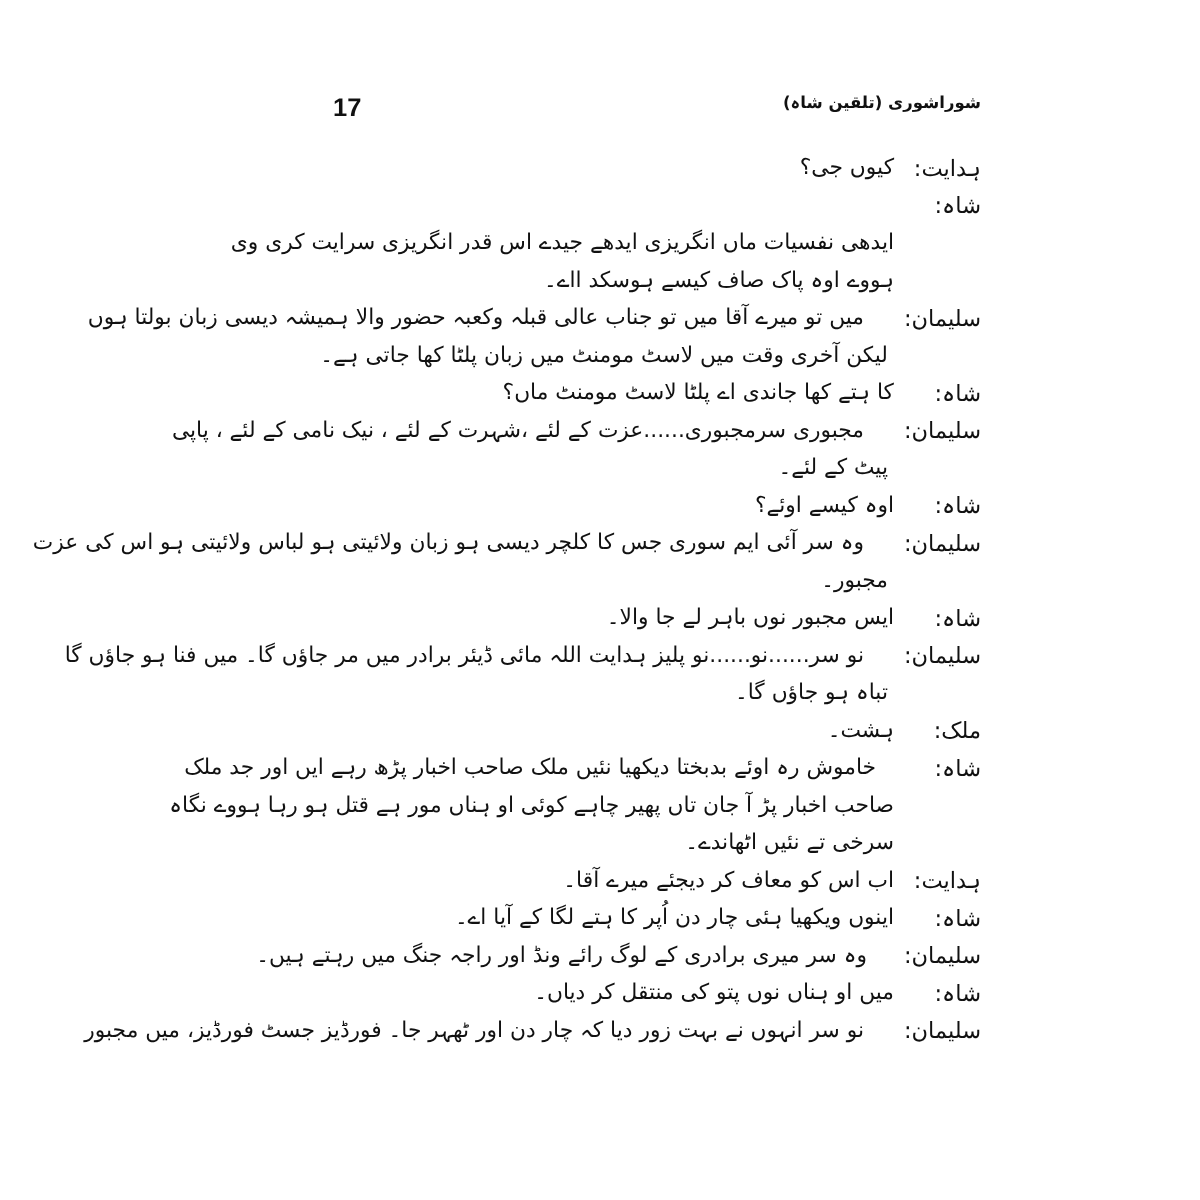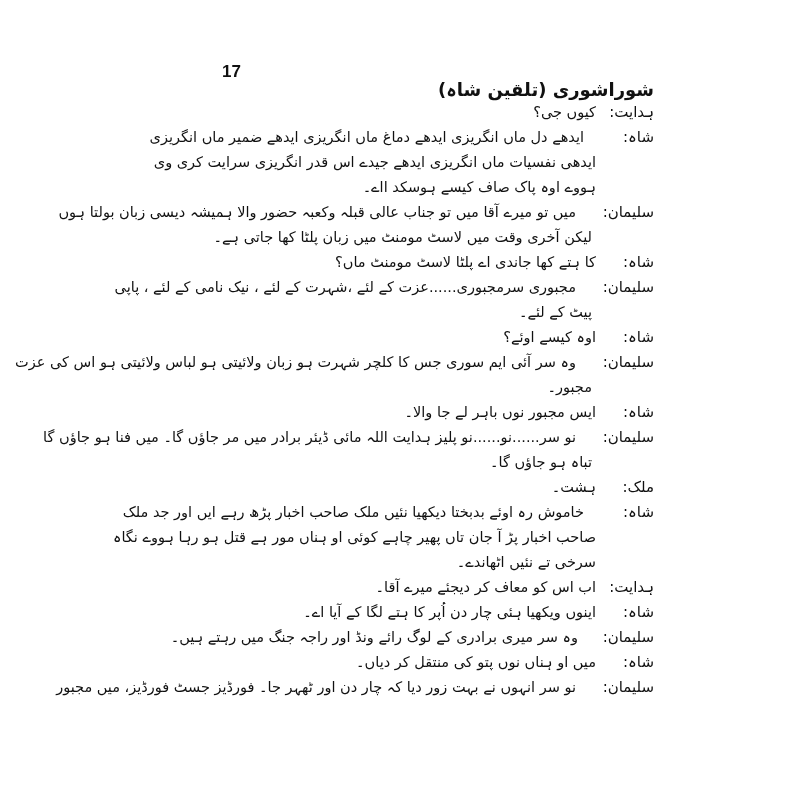--- a/index.html
+++ b/index.html
@@ -2,21 +2,21 @@
 <html><head>
   <meta charset="utf-8">
   <style>
     html, body { margin: 0; padding: 0; background: #ffffff; }
     body { width: 800px; height: 800px; overflow: hidden; position: relative;
            font-family: "DejaVu Sans", sans-serif; color: #111; }
     .page { position: absolute; left: 0; top: 0; width: 800px; height: 800px; background: #fff; }
     .header { position: absolute; top: 62px; left: 222px; width: 432px; height: 24px; }
     .page-number { position: absolute; left: 0; top: 0; font-size: 17px; font-weight: bold;
                    font-family: "Liberation Sans", sans-serif; direction: ltr; }
-    .running-title { position: absolute; right: 0; top: 17px; font-size: 18px; font-weight: bold;
+    .running-title { position: absolute; right: 0; top: 0; font-size: 11px; font-weight: bold;
                      direction: rtl; }
     .body { position: absolute; top: 100px; left: 222px; width: 432px; direction: rtl; }
     .line { position: relative; height: 25px; line-height: 25px; font-size: 14.5px;
             white-space: nowrap; text-align: justify; }
     .speaker { position: absolute; right: 0; top: 0; font-weight: normal; font-size: 15px; }
     .speech { position: absolute; top: 0; left: 0; }
     .speech.short { right: 58px; left: auto; }
     .speech.long { right: 70px; left: 0; text-align-last: justify; text-align: justify; }
     .speech.sul { right: 78px; left: 0; text-align-last: justify; text-align: justify; }
     .cont { position: absolute; top: 0; right: 58px; left: 0; text-align: justify; text-align-last: justify; }
@@ -34,21 +34,20 @@
 
   <div class="body">
 
     <div class="line">
       <span class="speaker">ہدایت:</span>
       <span class="speech short">کیوں جی؟</span>
     </div>
 
     <div class="line">
       <span class="speaker">شاہ:</span>
-      <span class="speech long">ایدھے دل ماں انگریزی ایدھے دماغ ماں انگریزی ایدھے ضمیر ماں انگریزی</span>
     </div>
     <div class="line">
       <span class="cont">ایدھی نفسیات ماں انگریزی ایدھے جیدے اس قدر انگریزی سرایت کری وی</span>
     </div>
     <div class="line">
       <span class="cont end">ہووے اوہ پاک صاف کیسے ہوسکد ااے۔</span>
     </div>
 
     <div class="line">
       <span class="speaker">سلیمان:</span>
@@ -71,21 +70,21 @@
       <span class="cont sul end">پیٹ کے لئے۔</span>
     </div>
 
     <div class="line">
       <span class="speaker">شاہ:</span>
       <span class="speech short">اوہ کیسے اوئے؟</span>
     </div>
 
     <div class="line">
       <span class="speaker">سلیمان:</span>
-      <span class="speech sul">وہ سر آئی ایم سوری جس کا کلچر شہرت ہو زبان ولائیتی ہو لباس ولائیتی ہو اس کی عزت</span>
+      <span class="speech sul">وہ سر آئی ایم سوری جس کا کلچر دیسی ہو زبان ولائیتی ہو لباس ولائیتی ہو اس کی عزت</span>
     </div>
     <div class="line">
       <span class="cont sul end">مجبور۔</span>
     </div>
 
     <div class="line">
       <span class="speaker">شاہ:</span>
       <span class="speech short">ایس مجبور نوں باہر لے جا والا۔</span>
     </div>
 

